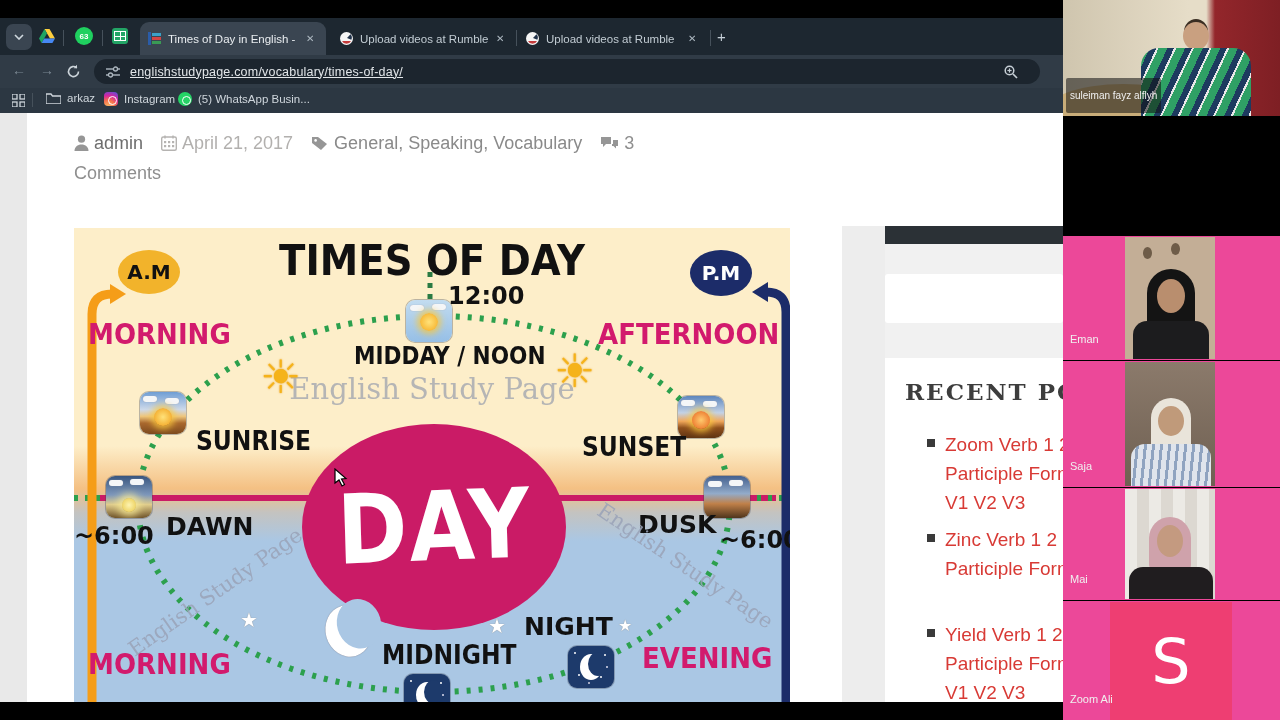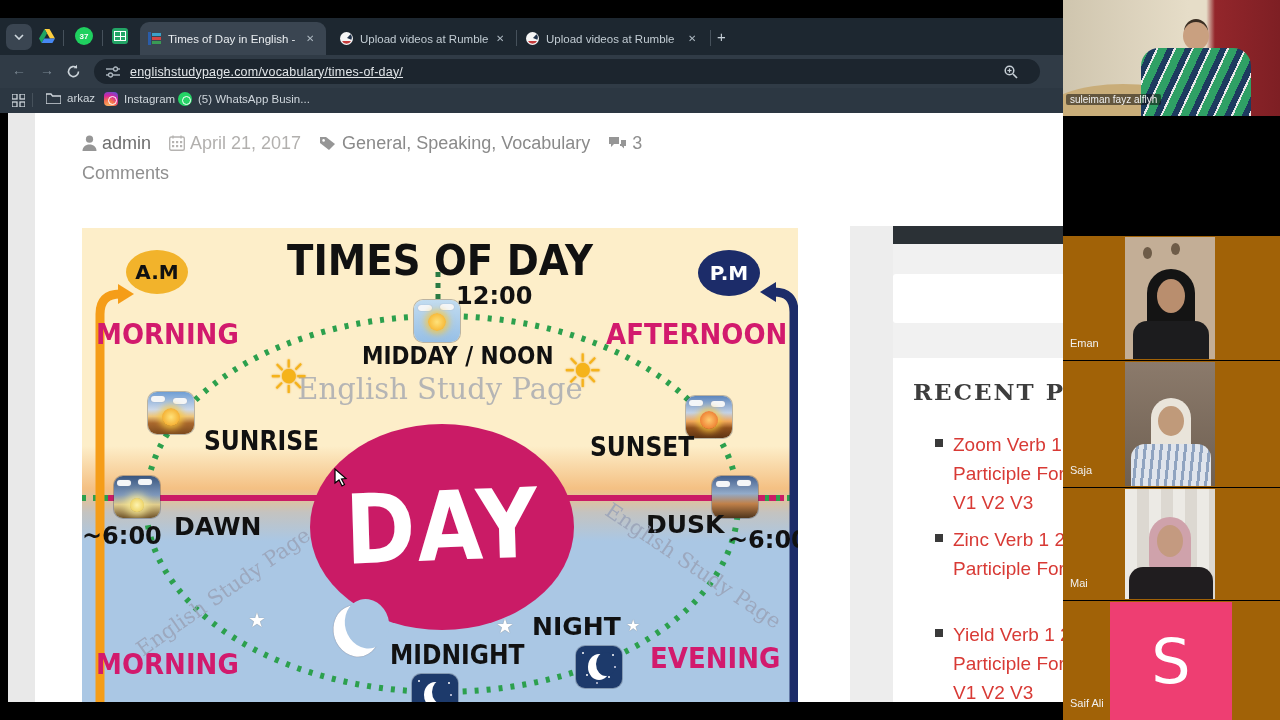--- a/index.html
+++ b/index.html
@@ -41,21 +41,21 @@
   .bm { position:absolute; top:4px; display:flex; align-items:center; gap:6px; }
   .bm-label { font-size:11.5px; color:#cfd6dc; white-space:nowrap; }
   .bm-sep { position:absolute; top:5px; left:32px; width:1px; height:14px; background:#46515b; }
   .insta { width:14px; height:14px; border-radius:4px;
            background:radial-gradient(circle at 30% 110%, #fdc468 0%, #f46f4d 40%, #d6249f 65%, #5b51d8 95%); position:relative; }
   .insta::after { content:''; position:absolute; left:3.5px; top:3.5px; width:7px; height:7px; border:1.3px solid #fff; border-radius:50%; }
   .wa-sm { width:14px; height:14px; border-radius:50%; background:#25d366; position:relative; }
   .wa-sm::after { content:''; position:absolute; left:3.5px; top:3.5px; width:7px; height:7px; border:1.5px solid #fff; border-radius:50%; }
 
   
-  #page { position:absolute; left:8px; top:113px; width:1181px; height:589px; background:#fff; overflow:hidden; }
+  #page { position:absolute; left:0; top:113px; width:1181px; height:589px; background:#fff; overflow:hidden; }
   #leftgutter { position:absolute; left:0; top:0; width:27px; height:589px; background:#e9e9e9; }
   #bottomblack { position:absolute; left:0; top:702px; width:1063px; height:18px; background:#000; }
 
   
   #meta { position:absolute; left:74px; top:15px; width:640px; font-size:18px; color:#9c9c9c; line-height:30px; }
   #meta .mi { display:inline-block; vertical-align:-2px; margin-right:5px; }
   .meta-author { color:#6e6e6e; }
   .meta-date { color:#b2b0ae; }
   .meta-cats { color:#8a8a8a; }
   .meta-comments { color:#8f8f8f; }
@@ -131,22 +131,22 @@
   #sb-gray { position:absolute; left:0; top:18px; width:178px; height:114px; background:#f1f1f1; }
   #sb-search { position:absolute; left:0; top:48px; width:178px; height:49px; background:#fff; border-radius:3px; }
   #sb-title { position:absolute; left:20px; top:152px; font-family:"DejaVu Serif", serif; font-weight:bold;
               font-size:23px; letter-spacing:2px; color:#3d3d3d; white-space:nowrap; }
   .post { position:absolute; left:0; width:300px; }
   .post-bullet { position:absolute; left:42px; top:9px; width:8px; height:8px; background:#3a3a3a; }
   .post-lines { position:absolute; left:60px; top:0; font-size:19px; line-height:29px; color:#d83a35; white-space:nowrap; }
 
   
   #vpanel { position:absolute; left:1063px; top:0; width:217px; height:720px; background:#000; z-index:10; }
-  .vtile { position:absolute; left:0; width:217px; overflow:hidden; background:#a16207; }
-  .vname { position:absolute; left:3px; bottom:11px; font-size:10px; color:#f0f0f0; padding:0 4px;
+  .vtile { position:absolute; left:0; width:217px; overflow:hidden; background:#ec4899; }
+  .vname { position:absolute; left:3px; bottom:3px; font-size:10px; color:#f0f0f0; padding:12px 4px;
            background:rgba(15,15,15,.55); border-radius:2px; white-space:nowrap; z-index:3; }
   .vname.bare { background:none; font-size:11px; }
   .pvid { position:absolute; left:62px; top:1px; width:90px; height:calc(100% - 2px); overflow:hidden; }
   .head { position:absolute; border-radius:50%; }
   .torso { position:absolute; border-radius:14px 14px 0 0; }
 
   .sc1 { background:linear-gradient(90deg,#cfc5ae 0%,#e6ddc8 58%,#e6ddc8 66%,#93262b 70%,#7e1f24 100%); }
   .sc1 .couch { position:absolute; left:-20px; bottom:-28px; width:160px; height:60px; border-radius:50%; background:#c9ad79; }
   .sc1 .head { left:120px; top:22px; width:26px; height:28px; background:#c9a080; box-shadow:0 -4px 0 -1px #3a2d22; }
   .sc1 .torso { left:78px; top:48px; width:110px; height:70px; border-radius:18px 18px 0 0;
@@ -193,21 +193,21 @@
             <path d="M1 1l4 4 4-4" stroke="#cfd8de" stroke-width="1.6" fill="none"></path>
           </svg>
       </div>
       <svg class="pinicon" style="left:39px" width="16" height="14" viewBox="0 0 16 14">
         <polygon points="5.5,0 10.5,0 16,9.5 11,9.5" fill="#ffcf3e"></polygon>
         <polygon points="5.5,0 0,9.5 2.6,14 8,4.6" fill="#1fa463"></polygon>
         <polygon points="2.6,14 13.4,14 16,9.5 5.2,9.5" fill="#4688f4"></polygon>
       </svg>
       <div class="tab-sep" style="left:63px"></div>
       <div class="wa-circle abs" style="left:75px; top:9px; width:18px; height:18px;">
-        <span>37</span>
+        <span>63</span>
       </div>
       <div class="tab-sep" style="left:102px"></div>
       <div class="sheets abs" style="left:112px; top:10px; width:16px; height:16px;"></div>
 
       <div class="tab active" style="left:140px; width:186px;">
         <svg width="13" height="13" viewBox="0 0 13 13" style="flex:none">
           <rect x="0" y="0" width="3" height="13" fill="#2a5ca8"></rect>
           <rect x="4" y="1" width="9" height="3" fill="#3aa0c8"></rect>
           <rect x="4" y="5" width="9" height="3" fill="#d24444"></rect>
           <rect x="4" y="9" width="9" height="3" fill="#3a9a55"></rect>
@@ -482,17 +482,17 @@
           <span class="head"></span>
           <span class="torso"></span>
       </div>
       <span class="vname bare">Saja</span>
     </div>
 
     <div class="vtile" style="top:601px; height:119px;">
       <div class="sc6-box">
         <span>S</span>
       </div>
-      <span class="vname bare">Saif Ali</span>
+      <span class="vname bare">Zoom Ali</span>
     </div>
   </div>
 
 </div>
 
 </body></html>

